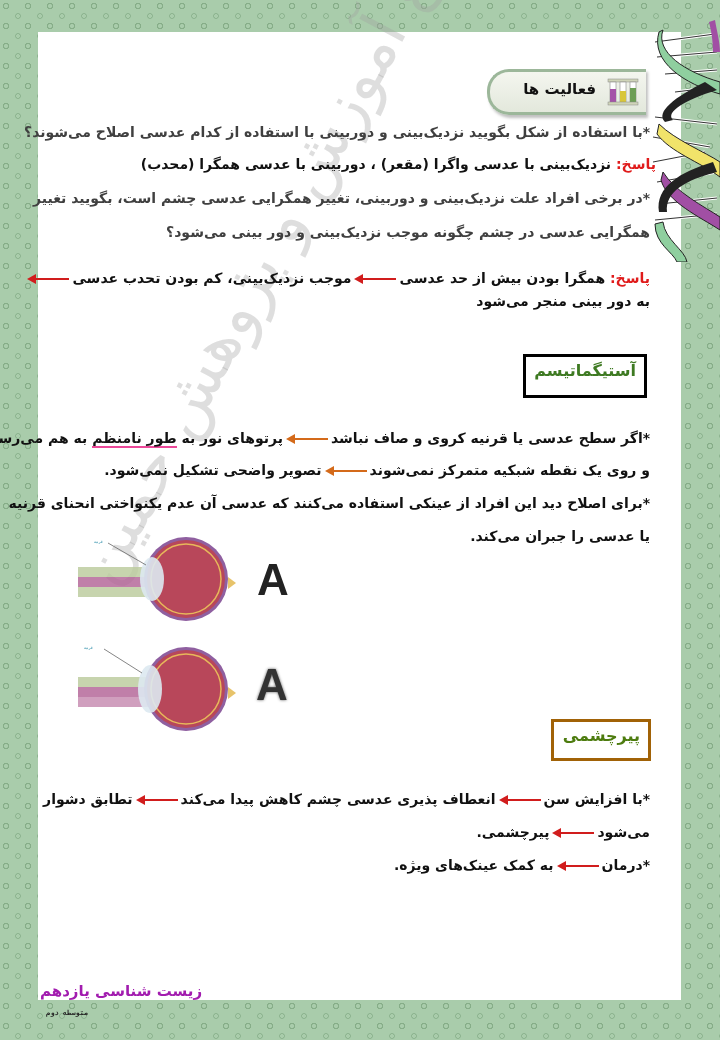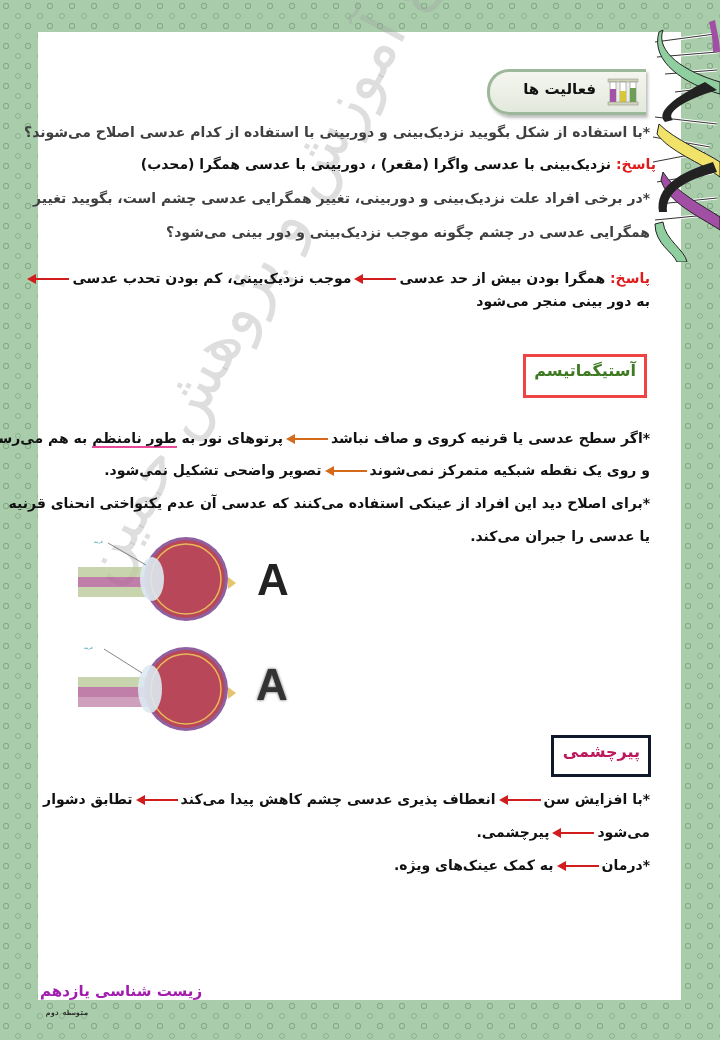--- a/index.html
+++ b/index.html
@@ -59,22 +59,22 @@
     .arrow::after {
       content: ""; position: absolute; left: 0; top: 0; border-right: 9px solid var(--ac, #d11d1d);
       border-top: 5px solid transparent; border-bottom: 5px solid transparent;
     }
     .arrow.orange { --ac: #d46a1a; }
     .ul-red { border-bottom: 2px solid #ec4899; }
     .section-box {
       position: absolute; direction: rtl; padding: 4px 8px;
       font-family: "DejaVu Sans", sans-serif; font-weight: bold; font-size: 16px;
     }
-    .astig { left: 523px; top: 354px; width: 102px; height: 30px; border: 3px solid #ef4444; color: #3e7a22; background:#fff; }
-    .presb { left: 551px; top: 735px; width: 78px; height: 28px; border: 3px solid #0f172a; color: #be185d; background:#fff; }
+    .astig { left: 523px; top: 354px; width: 102px; height: 30px; border: 3px solid #000000; color: #3e7a22; background:#fff; }
+    .presb { left: 551px; top: 719px; width: 78px; height: 28px; border: 3px solid #a16207; color: #4d7c0f; background:#fff; }
     .eye-figure { position: absolute; left: 78px; top: 537px; width: 160px; height: 195px; }
     .big-a {
       position: absolute; font-family: "Liberation Sans", sans-serif; font-weight: bold; font-size: 44px; color: #222;
     }
     .a1 { left: 257px; top: 555px; }
     .a2 { left: 256px; top: 660px; color: #333; text-shadow: 0 0 3px #555; }
     .footer-title {
       position: absolute; left: 40px; top: 982px; direction: rtl;
       font-family: "DejaVu Sans", sans-serif; font-weight: bold; font-size: 15px; color: #a21caf;
     }

